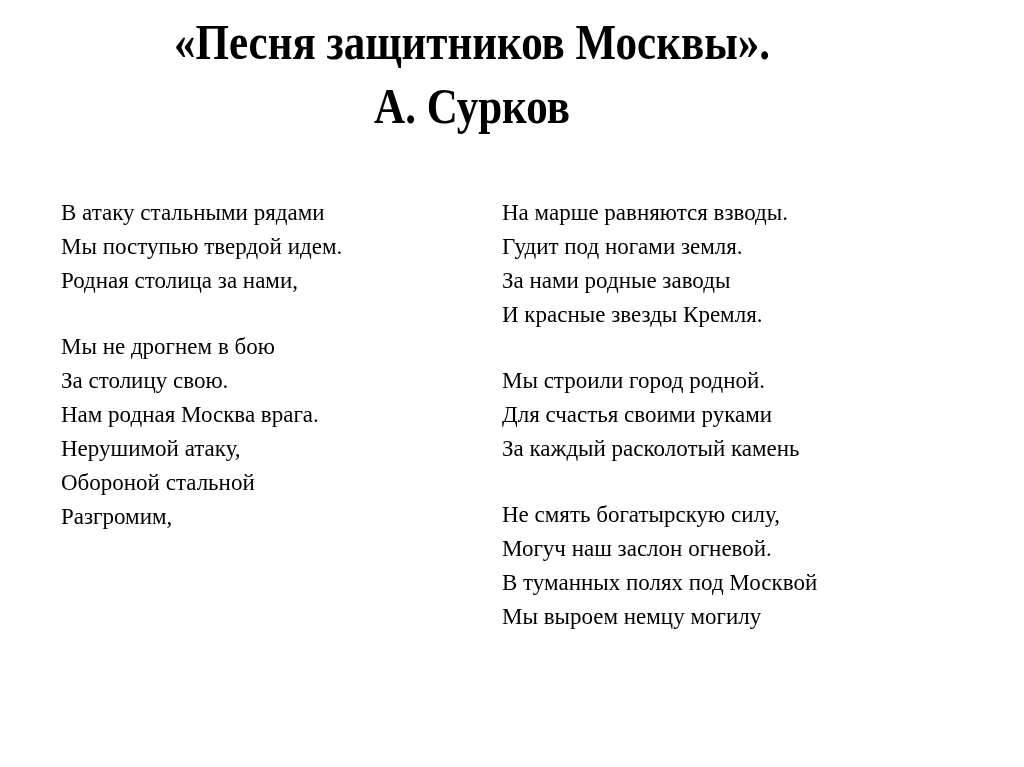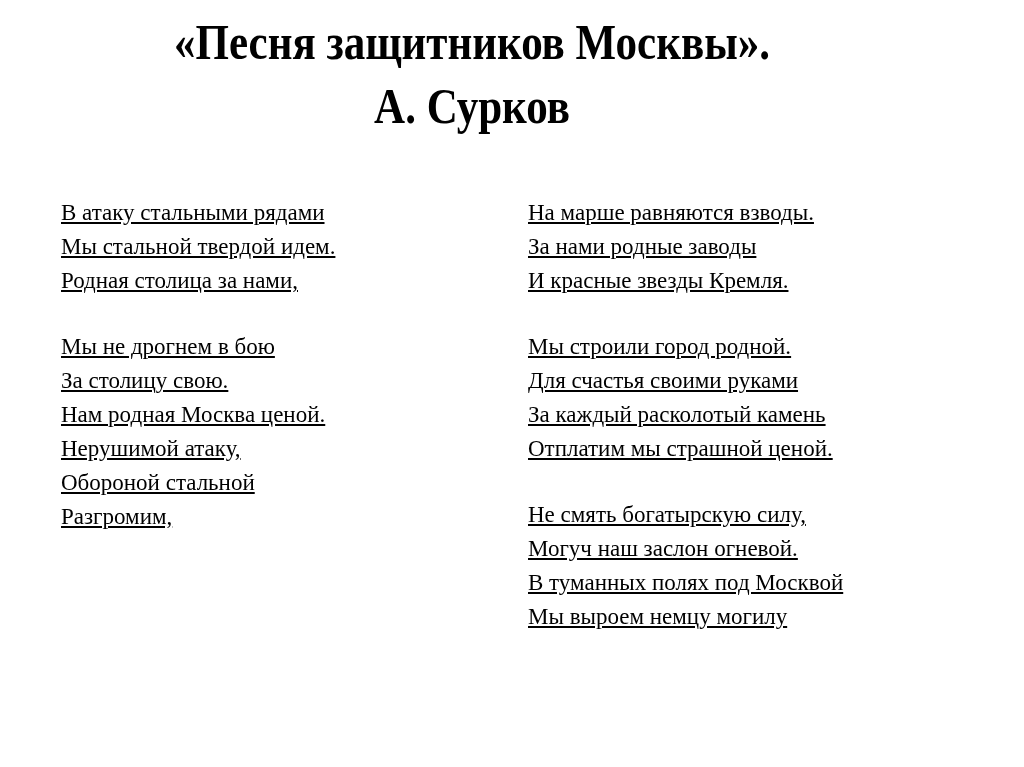--- a/index.html
+++ b/index.html
@@ -27,68 +27,67 @@
       font-size: 50px;
       line-height: 64px;
       transform: scaleX(0.86);
       transform-origin: center;
       white-space: nowrap;
       letter-spacing: 0px;
     }
     .column {
       position: absolute;
       top: 196px;
-      text-decoration: underline;
     }
     .col-left { left: 61px; }
-    .col-right { left: 528px; }
+    .col-right { left: 502px; }
     .stanza {
       margin: 0 0 32px 0;
     }
     .line {
       font-size: 23px;
       line-height: 34px;
       white-space: nowrap;
     }
   </style>
 </head>
 <body>
 
 <div class="title-block">
   <div class="title-line">«Песня защитников Москвы».</div>
   <div class="title-line">А. Сурков</div>
 </div>
 
 <div class="column col-left">
   <div class="stanza">
     <div class="line">В атаку стальными рядами</div>
-    <div class="line">Мы стальной твердой идем.</div>
+    <div class="line">Мы поступью твердой идем.</div>
     <div class="line">Родная столица за нами,</div>
   </div>
   <div class="stanza">
     <div class="line">Мы не дрогнем в бою</div>
     <div class="line">За столицу свою.</div>
-    <div class="line">Нам родная Москва ценой.</div>
+    <div class="line">Нам родная Москва врага.</div>
     <div class="line">Нерушимой атаку,</div>
     <div class="line">Обороной стальной</div>
     <div class="line">Разгромим,</div>
   </div>
 </div>
 
 <div class="column col-right">
   <div class="stanza">
     <div class="line">На марше равняются взводы.</div>
+    <div class="line">Гудит под ногами земля.</div>
     <div class="line">За нами родные заводы</div>
     <div class="line">И красные звезды Кремля.</div>
   </div>
   <div class="stanza">
     <div class="line">Мы строили город родной.</div>
     <div class="line">Для счастья своими руками</div>
     <div class="line">За каждый расколотый камень</div>
-    <div class="line">Отплатим мы страшной ценой.</div>
   </div>
   <div class="stanza">
     <div class="line">Не смять богатырскую силу,</div>
     <div class="line">Могуч наш заслон огневой.</div>
     <div class="line">В туманных полях под Москвой</div>
     <div class="line">Мы выроем немцу могилу</div>
   </div>
 </div>
 
 </body></html>

